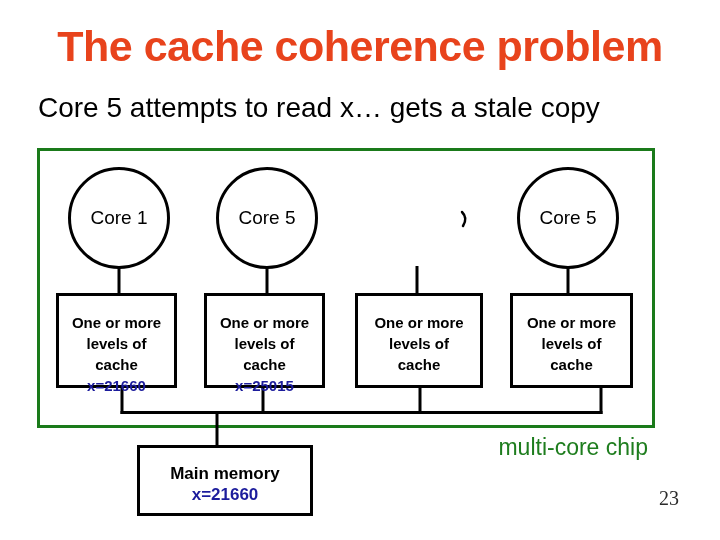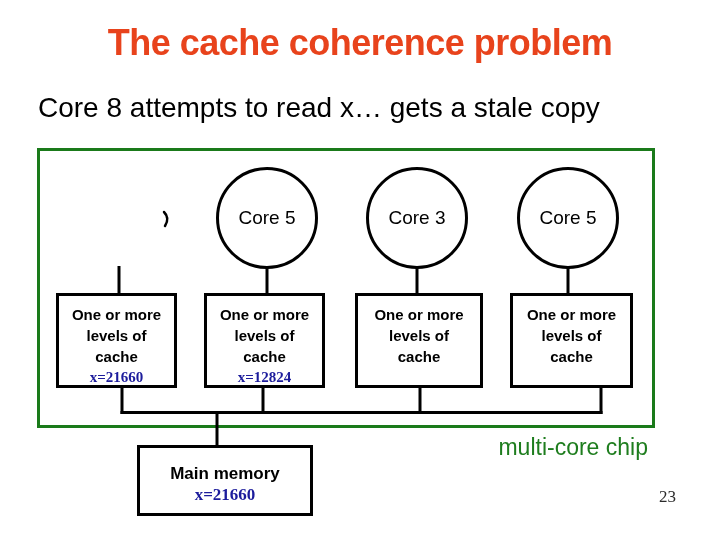--- a/index.html
+++ b/index.html
@@ -1,21 +1,21 @@
 <!DOCTYPE html>
 <html style="--title_red: #e8431c; --chip_green: #1a7a1a; --chip_label_green: #1e7d1e; --value_navy: #1c1c9c; --line_black: #000000;"><head>
 <meta charset="utf-8">
 <style>
   html,body{margin:0;padding:0;background:#ffffff;}
   body{width:720px;height:540px;overflow:hidden;font-family:"Liberation Sans",sans-serif;}
   .slide{position:relative;width:720px;height:540px;background:#ffffff;}
 
   .title{
     position:absolute;top:22px;left:0;right:0;text-align:center;
-    font-size:36px;font-weight:bold;letter-spacing:-0.5px;
+    font-size:43px;font-weight:bold;letter-spacing:-0.5px;
     color:var(--title_red,#e8431c);
   }
   .subtitle{
     position:absolute;top:92px;left:38px;
     font-size:28px;color:#000;white-space:nowrap;
   }
 
   .chip-box{
     position:absolute;left:37px;top:148px;width:618px;height:280px;
     border:3px solid var(--chip_green,#1a7a1a);box-sizing:border-box;
@@ -29,51 +29,51 @@
     border:3px solid #000;border-radius:50%;background:#fff;
     display:flex;align-items:center;justify-content:center;
     font-size:19px;color:#000;
   }
   .core.c1{left:68px}.core.c2{left:216px}.core.c3{left:366px}.core.c4{left:517px}
 
   .cache{
     position:absolute;top:293px;height:95px;box-sizing:border-box;
     border:3px solid #000;background:#fff;
     text-align:center;font-size:15px;line-height:21px;font-weight:bold;color:#000;
-    padding-top:8px;
+    padding-top:16px;
   }
   .cache.b1{left:56px;width:121px}
   .cache.b2{left:204px;width:121px}
   .cache.b3{left:355px;width:128px}
   .cache.b4{left:510px;width:123px}
-  .cache .value,.memory .value{color:var(--value_navy,#1c1c9c);font-family:Liberation Serif, serif;}
+  .cache .value,.memory .value{color:var(--value_navy,#1c1c9c);}
 
   .memory{
     position:absolute;left:137px;top:445px;width:176px;height:71px;box-sizing:border-box;
     border:3px solid #000;background:#fff;
     text-align:center;font-size:17px;line-height:21px;font-weight:bold;color:#000;
     padding-top:15px;
   }
 
   .chip-label{
     position:absolute;top:434px;right:72px;
     font-size:23px;color:var(--chip_label_green,#1e7d1e);white-space:nowrap;
   }
   .page-number{
     position:absolute;left:659px;top:487px;
-    font-family:"Liberation Serif",serif;font-size:17px;color:#2b2b2b;
+    font-family:"Liberation Serif",serif;font-size:20px;color:#2b2b2b;
   }
 </style>
 </head>
 <body>
 
 <div class="slide">
 
   <div class="title">The cache coherence problem</div>
-  <div class="subtitle">Core 8 attempts to read x… gets a stale copy</div>
+  <div class="subtitle">Core 5 attempts to read x… gets a stale copy</div>
 
   <div class="chip-box"></div>
 
   <svg class="wires" viewBox="0 0 720 540">
     <g stroke="#000000" stroke-width="3" fill="none">
 
       <line x1="119" y1="266" x2="119" y2="296"></line>
       <line x1="267" y1="266" x2="267" y2="296"></line>
       <line x1="417" y1="266" x2="417" y2="296"></line>
       <line x1="568" y1="266" x2="568" y2="296"></line>
@@ -89,41 +89,41 @@
     </g>
     <g stroke="#000000" stroke-width="2.5" fill="none" stroke-linecap="round">
 
       <path d="M164 212 q6 6 1 14"></path>
       <path d="M312 212 q6 6 1 14"></path>
       <path d="M462 212 q6 6 1 14"></path>
       <path d="M613 212 q6 6 1 14"></path>
     </g>
   </svg>
 
+  <div class="core c1">
+    <span>Core 1</span>
+  </div>
   <div class="core c2">
     <span>Core 5</span>
-  </div>
-  <div class="core c3">
-    <span>Core 3</span>
   </div>
   <div class="core c4">
     <span>Core 5</span>
   </div>
 
   <div class="cache b1">
     <div>One or more</div>
     <div>levels of</div>
     <div>cache</div>
     <div class="value">x=21660</div>
   </div>
   <div class="cache b2">
     <div>One or more</div>
     <div>levels of</div>
     <div>cache</div>
-    <div class="value">x=12824</div>
+    <div class="value">x=25015</div>
   </div>
   <div class="cache b3">
     <div>One or more</div>
     <div>levels of</div>
     <div>cache</div>
     <div class="value"></div>
   </div>
   <div class="cache b4">
     <div>One or more</div>
     <div>levels of</div>

